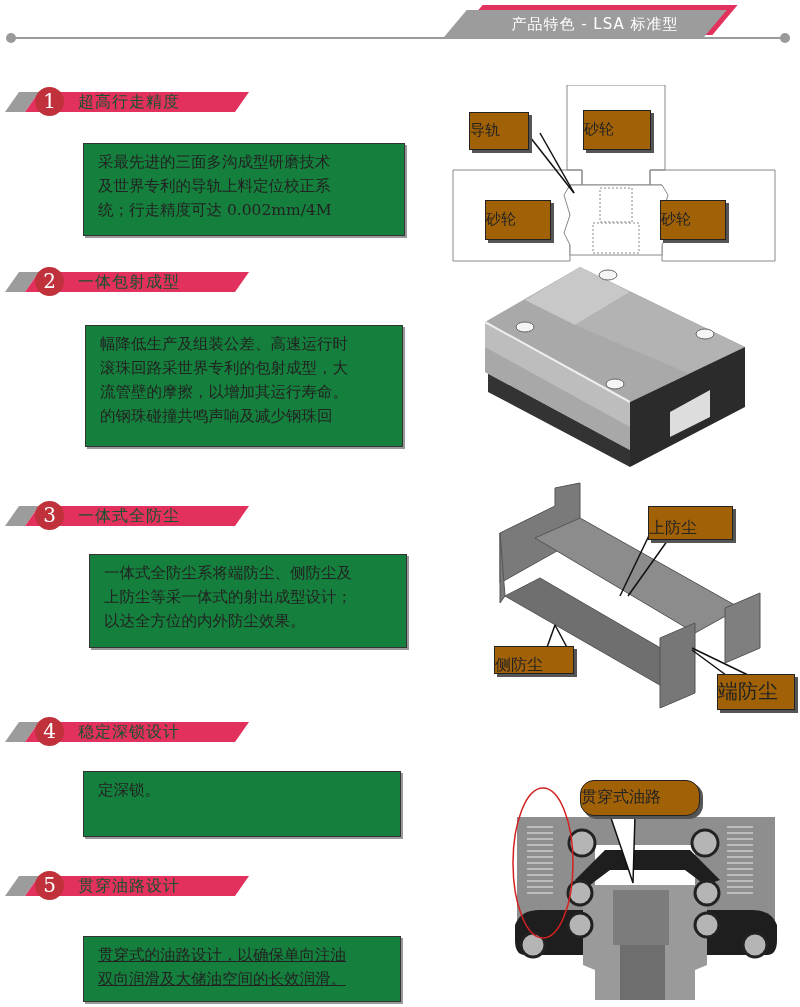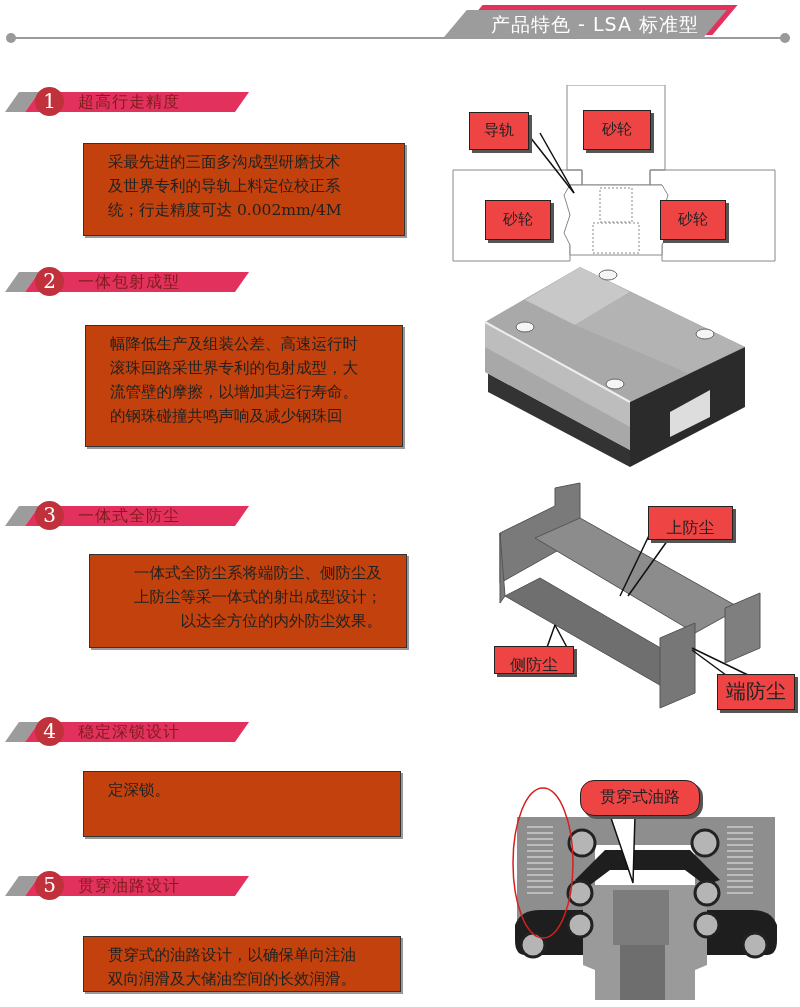--- a/index.html
+++ b/index.html
@@ -4,32 +4,32 @@
 <style>
   html,body{margin:0;padding:0;background:#fff;}
   body{width:800px;height:1007px;position:relative;overflow:hidden;font-family:"DejaVu Sans","Liberation Sans",sans-serif;color:#222;}
   .abs{position:absolute;}
   
   .top-line{left:10px;top:37px;width:780px;height:2px;background:#9a9a9a;}
   .top-dot-l{left:6px;top:33px;width:10px;height:10px;border-radius:50%;background:#9a9a9a;}
   .top-dot-r{left:780px;top:33px;width:10px;height:10px;border-radius:50%;background:#9a9a9a;}
   .title-red{left:470px;top:5px;width:255px;height:30px;background:#e3315e;transform:skewX(-40deg);}
   .title-grey{left:455px;top:10px;width:260px;height:28px;background:#9c9c9c;transform:skewX(-40deg);}
-  .title-text{left:470px;top:11px;width:250px;height:26px;color:#fff;font-size:19px;line-height:26px;text-align:center;letter-spacing:1px;}
+  .title-text{left:470px;top:11px;width:250px;height:26px;color:#fff;font-size:15px;line-height:26px;text-align:center;letter-spacing:1px;}
   
   .sec{left:0;width:260px;height:40px;}
   .sec .grey{position:absolute;left:12px;top:10px;width:20px;height:20px;background:#9c9c9c;transform:skewX(-35deg);}
   .sec .pink{position:absolute;left:32px;top:10px;width:210px;height:20px;background:#e3315e;transform:skewX(-35deg);}
   .sec .circle{position:absolute;left:35px;top:5px;width:29px;height:29px;border-radius:50%;background:#c0313b;color:#fff;font-family:"DejaVu Serif","Liberation Serif",serif;font-size:20px;line-height:29px;text-align:center;}
-  .sec .label{position:absolute;left:78px;top:9px;color:#7f1d1d;font-size:16px;line-height:22px;letter-spacing:1px;}
-  
-  .box{border:1.5px solid #333;background:#c2410c;box-shadow:2px 2px 0 #999;font-family:"DejaVu Serif","Liberation Serif",serif;font-size:15.5px;line-height:24px;color:#222;padding:6px 24px;box-sizing:border-box;}
+  .sec .label{position:absolute;left:78px;top:9px;color:#14532d;font-size:16px;line-height:22px;letter-spacing:1px;}
+  
+  .box{border:1.5px solid #333;background:#15803d;box-shadow:2px 2px 0 #999;font-family:"DejaVu Serif","Liberation Serif",serif;font-size:15.5px;line-height:24px;color:#222;padding:6px 14px;box-sizing:border-box;}
   .box p{margin:0;}
   
-  .callout{border:1.5px solid #222;background:#ef4444;box-shadow:3px 3px 0 #555;font-size:15px;text-align:center;box-sizing:border-box;font-family:"DejaVu Sans","Liberation Sans",sans-serif;}
+  .callout{border:1.5px solid #222;background:#a16207;box-shadow:3px 3px 0 #555;font-size:15px;text-align:left;box-sizing:border-box;font-family:"DejaVu Sans","Liberation Sans",sans-serif;}
 </style>
 </head>
 <body>
 
 <div class="abs top-line"></div>
 <div class="abs top-dot-l"></div>
 <div class="abs top-dot-r"></div>
 <div class="abs title-red"></div>
 <div class="abs title-grey"></div>
 <div class="abs title-text">产品特色 - LSA 标准型</div>
@@ -104,21 +104,21 @@
     <ellipse cx="135" cy="122" rx="9" ry="5" fill="#f5f5f5" stroke="#666"></ellipse>
   </svg>
 </div>
 
 <div class="abs sec" style="top:496px;">
   <div class="grey"></div>
   <div class="pink"></div>
   <div class="circle">3</div>
   <div class="label">一体式全防尘</div>
 </div>
-<div class="abs box" style="left:89px;top:554px;width:318px;height:94px;text-align:right;">
+<div class="abs box" style="left:89px;top:554px;width:318px;height:94px;">
   <p>一体式全防尘系将端防尘、侧防尘及</p>
   <p>上防尘等采一体式的射出成型设计；</p>
   <p>以达全方位的内外防尘效果。</p>
 </div>
 
 <div class="abs" style="left:480px;top:478px;width:320px;height:232px;">
   <svg width="320" height="232" viewBox="0 0 320 232">
     <g fill="#7a7a7a" stroke="#555" stroke-width="1">
 
       <polygon points="20,55 75,28 75,10 100,5 100,60 20,105"></polygon>
@@ -153,21 +153,21 @@
 <div class="abs box" style="left:83px;top:771px;width:318px;height:66px;">
   <p>定深锁。</p>
 </div>
 
 <div class="abs sec" style="top:866px;">
   <div class="grey"></div>
   <div class="pink"></div>
   <div class="circle">5</div>
   <div class="label">贯穿油路设计</div>
 </div>
-<div class="abs box" style="left:83px;top:936px;width:318px;height:56px;">
+<div class="abs box" style="left:83px;top:936px;width:318px;height:66px;text-decoration:underline;">
   <p>贯穿式的油路设计，以确保单向注油</p>
   <p>双向润滑及大储油空间的长效润滑。</p>
 </div>
 
 <div class="abs" style="left:495px;top:775px;width:300px;height:232px;">
   <svg width="300" height="232" viewBox="0 0 300 232">
 
     <polygon points="22,42 280,42 280,145 200,145 200,70 100,70 100,145 22,145" fill="#8e8e8e"></polygon>
 
     <path d="M20 150 Q25 135 45 135 H90 V180 H30 Q20 180 20 165 Z" fill="#1e1e1e"></path>

